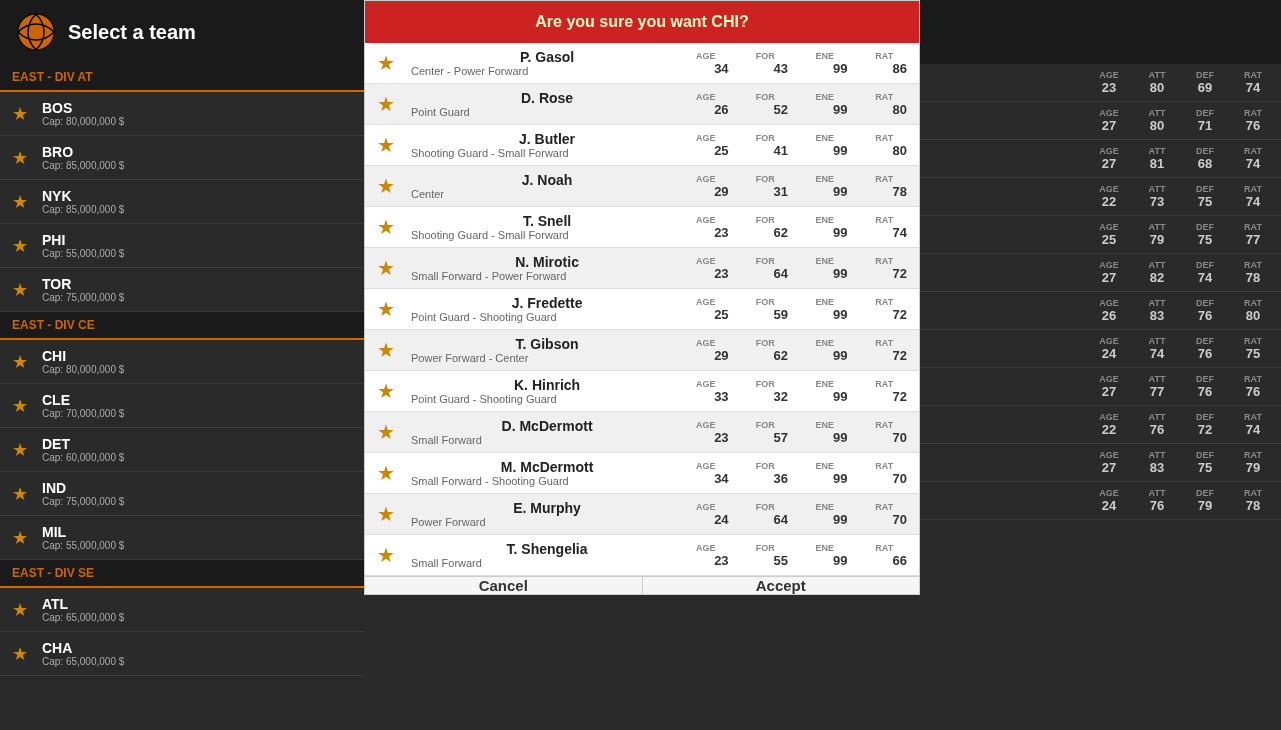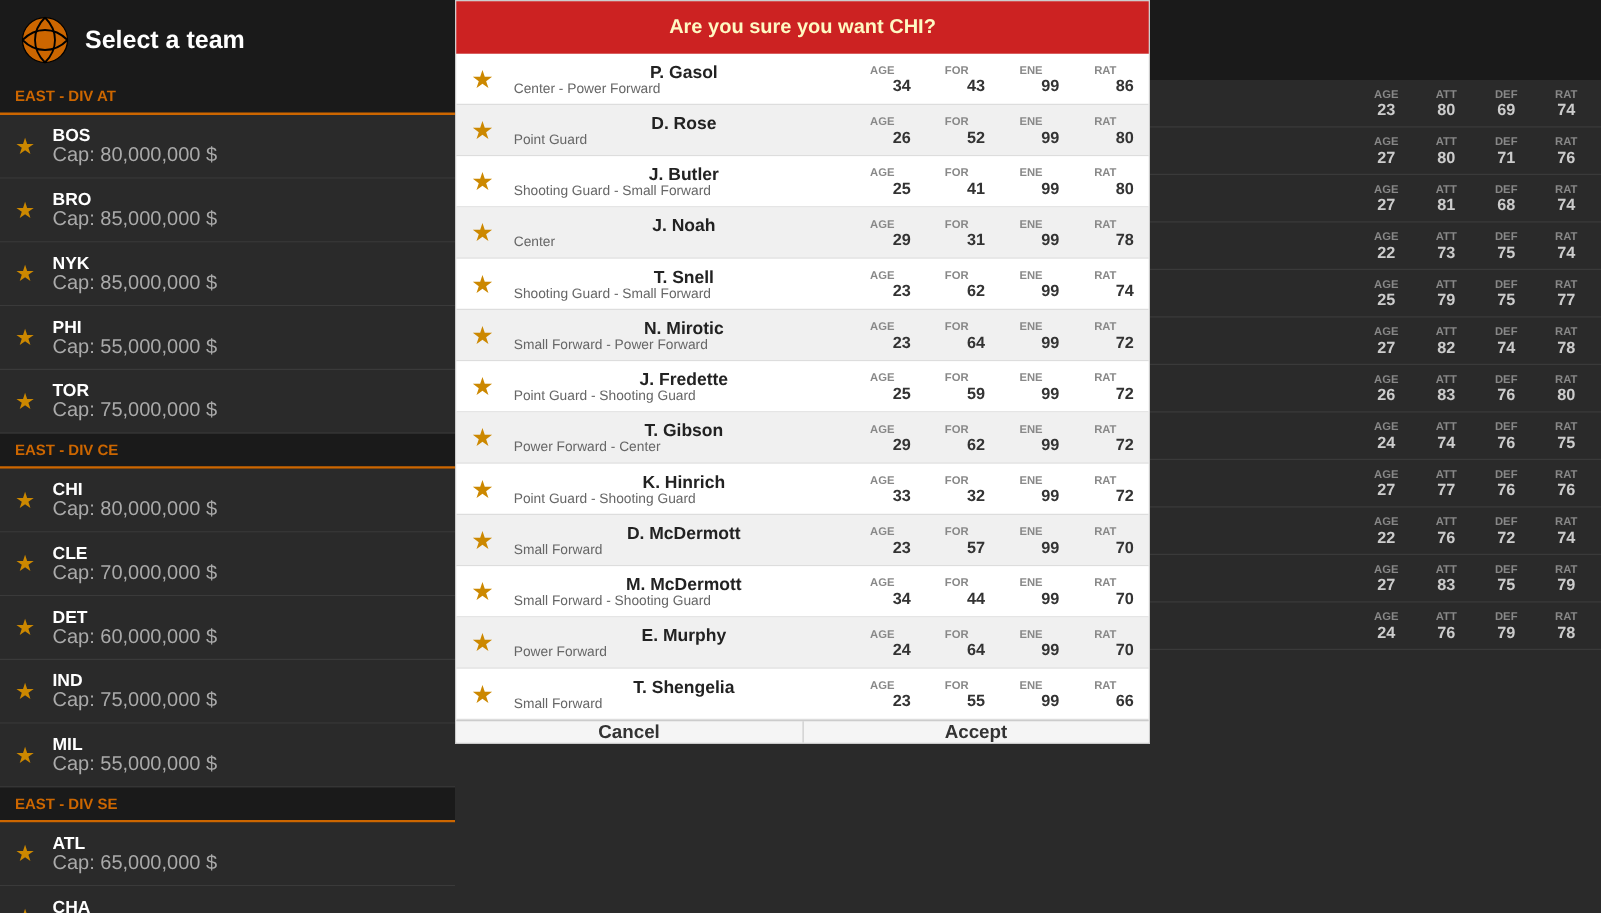--- a/index.html
+++ b/index.html
@@ -67,21 +67,21 @@
       min-width: 20px;
     }
 
     .team-info .team-name {
       color: #ffffff;
       font-size: 14px;
       font-weight: bold;
     }
     .team-info .team-cap {
       color: #aaaaaa;
-      font-size: 16px;
+      font-size: 10px;
     }
 
     
     .right-panel {
       position: absolute;
       top: 64px;
       left: 920px;
       right: 0;
       bottom: 0;
       background: #2a2a2a;
@@ -790,21 +790,21 @@
       <div class="player-name">M. McDermott</div>
       <div class="player-position">Small Forward - Shooting Guard</div>
     </div>
     <div class="player-stats">
       <div class="pstat">
         <div class="pstat-label">AGE</div>
         <div class="pstat-value">34</div>
       </div>
       <div class="pstat">
         <div class="pstat-label">FOR</div>
-        <div class="pstat-value">44</div>
+        <div class="pstat-value">36</div>
       </div>
       <div class="pstat">
         <div class="pstat-label">ENE</div>
         <div class="pstat-value">99</div>
       </div>
       <div class="pstat">
         <div class="pstat-label">RAT</div>
         <div class="pstat-value">70</div>
       </div>
     </div>

